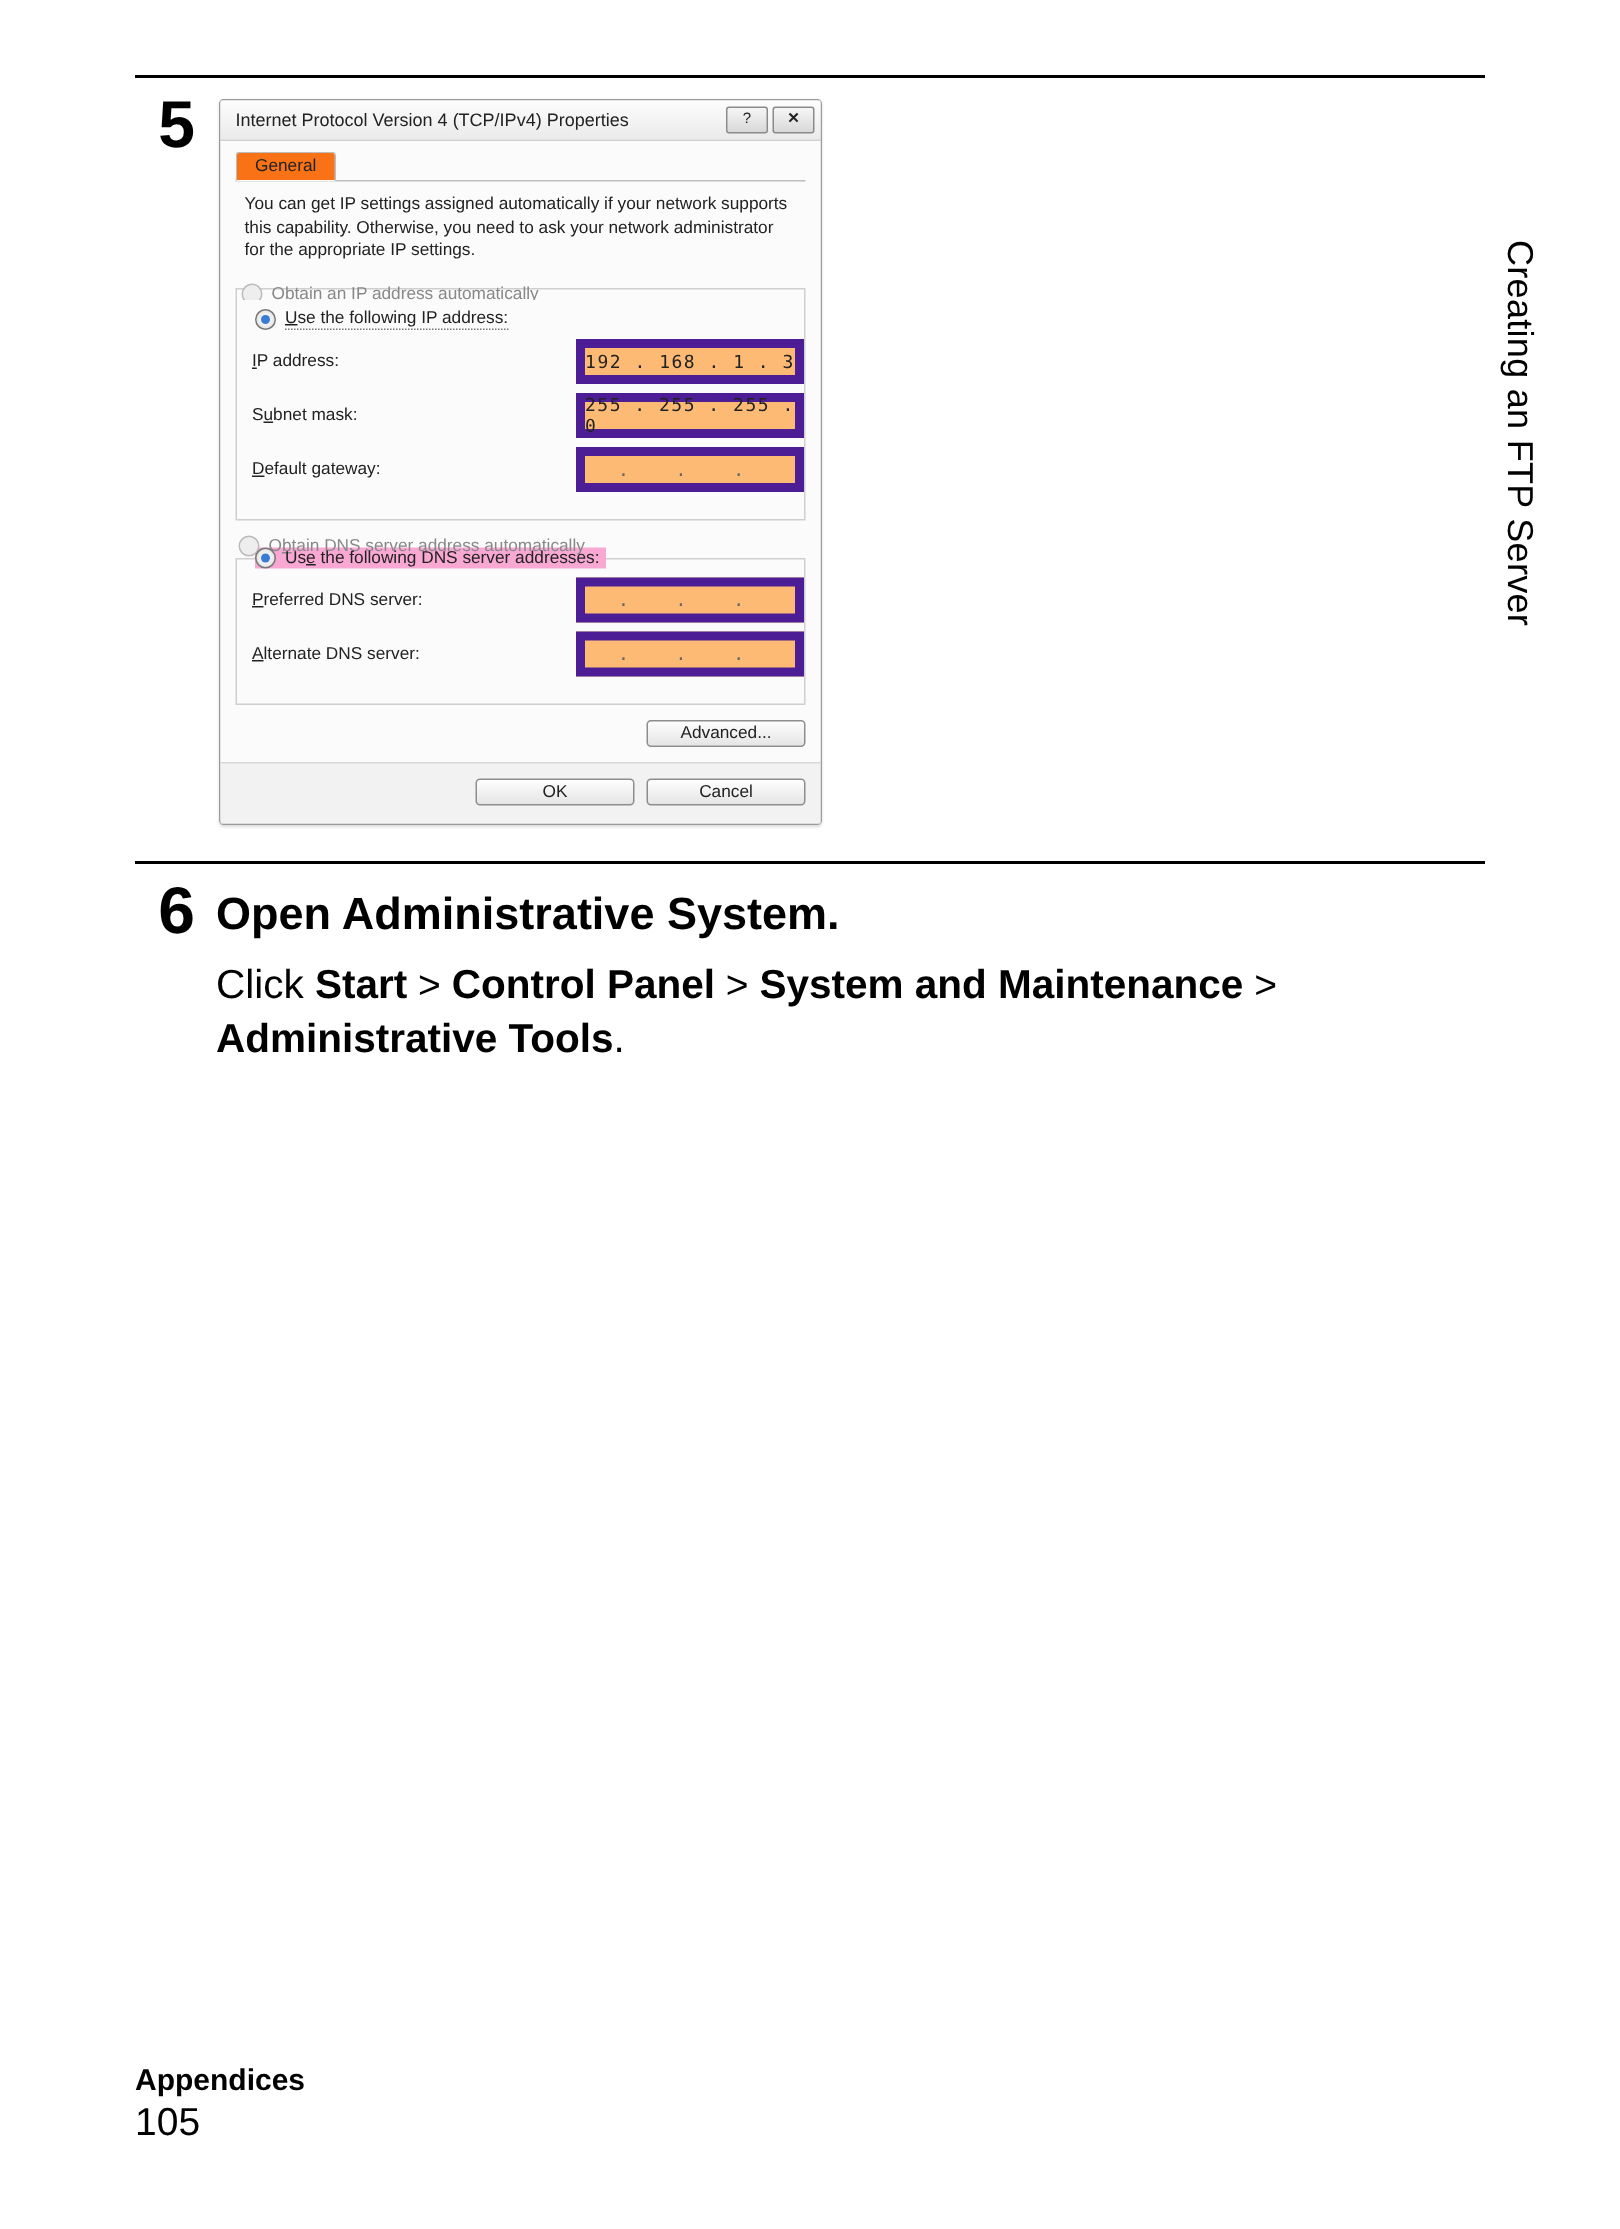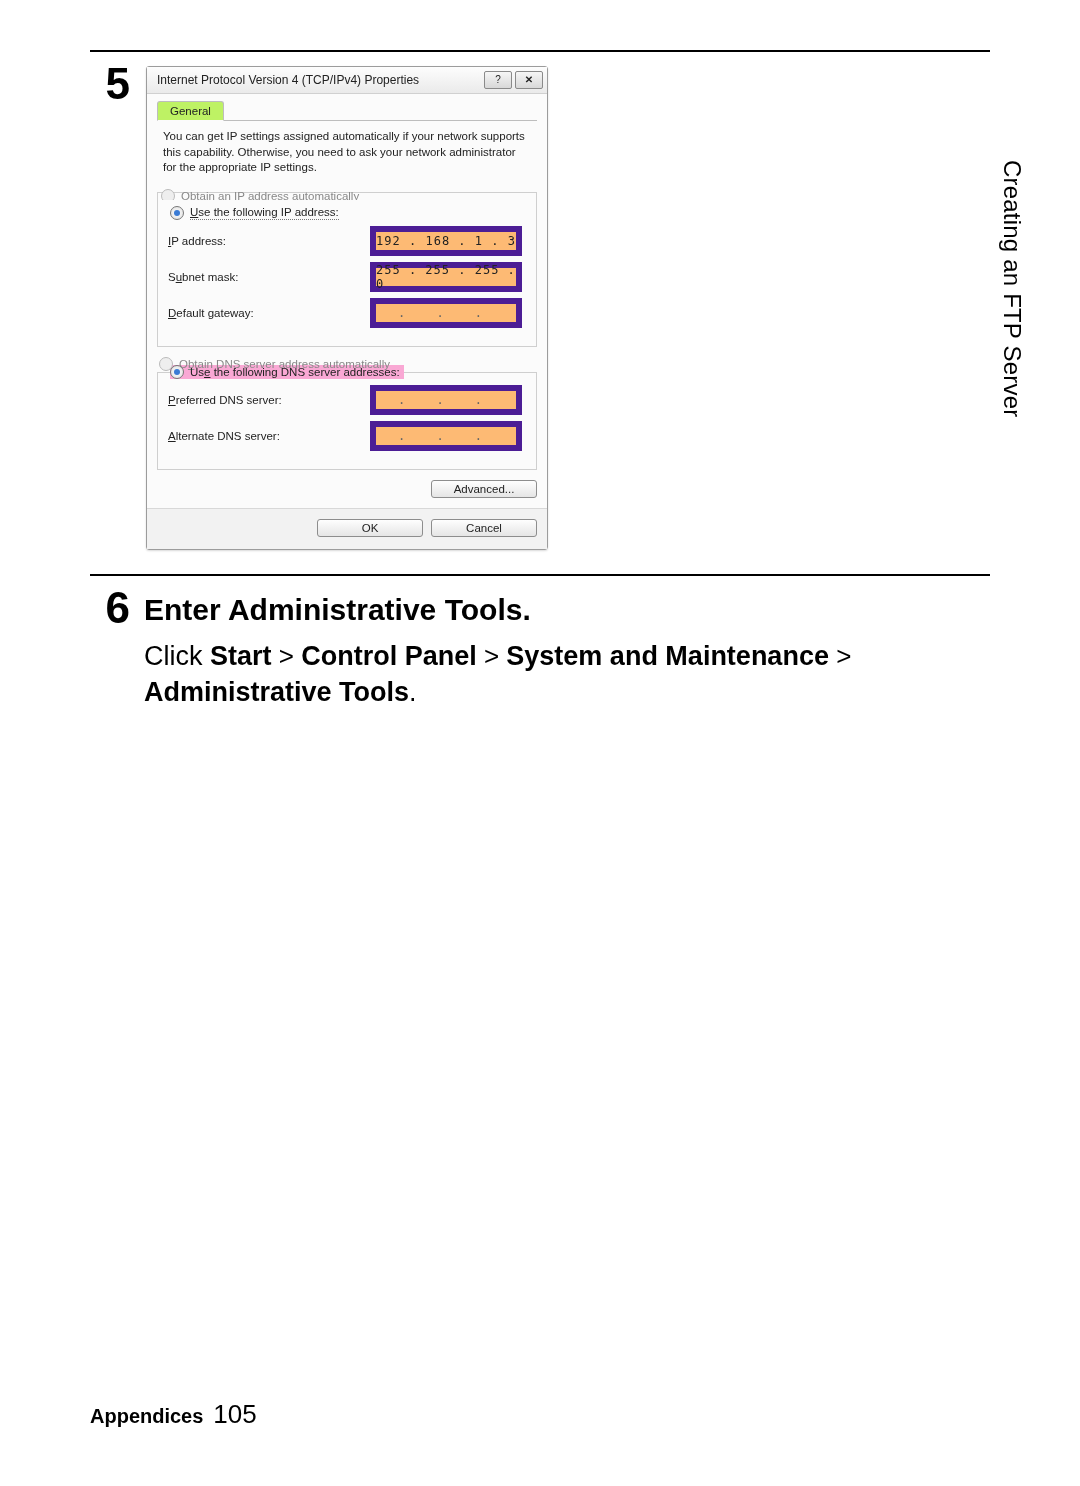--- a/index.html
+++ b/index.html
@@ -69,20 +69,21 @@
 
   
   .footer {
     position: absolute;
     bottom: 56px;
     left: 90px;
     right: 90px;
     display: flex;
     align-items: baseline;
     column-gap: 10px;
+    flex-direction: column;
   }
   .footer-label {
     font-size: 20px;
     font-weight: 700;
   }
   .footer-page {
     font-size: 26px;
   }
 
   
@@ -123,21 +124,21 @@
   }
   .tabbar {
     border-bottom: 1px solid #bdbdbd;
     margin-bottom: 8px;
   }
   .tab {
     display: inline-block;
     padding: 3px 12px;
     border: 1px solid #bdbdbd;
     border-bottom-color: #fbfbfb;
-    background: #bef264;
+    background: #f97316;
     border-radius: 3px 3px 0 0;
     position: relative;
     top: 1px;
     font-size: 11.5px;
   }
   .dlg-explain {
     font-size: 11.5px;
     line-height: 1.35;
     margin: 6px 6px 10px 6px;
   }
@@ -161,21 +162,21 @@
     background: #3a7bd5;
     display: block;
   }
   .radio-dot.disabled { border-color: #bbb; background: #eee; }
   .radio-label .u { text-decoration: underline; }
   .radio-row .dotted { border-bottom: 1px dotted #777; padding-bottom: 1px; }
 
   .group {
     border: 1px solid #cfcfcf;
     border-radius: 0;
-    padding: 10px 14px 12px 10px;
+    padding: 10px 0 12px 10px;
     margin: 4px 0 10px 0;
     background: #fbfbfb;
   }
   .group.cutoff-top {
     margin-top: -6px;
   }
   .field-row {
     display: flex;
     align-items: center;
     justify-content: space-between;
@@ -312,21 +313,21 @@
       </div>
 
     </div>
   </div>
 
   <div class="mid-rule"></div>
 
   <div class="step">
     <div class="step-number">6</div>
     <div class="step-body">
-      <div class="step-title">Enter Administrative Tools.</div>
+      <div class="step-title">Open Administrative System.</div>
       <p class="step-text">
         <span>Click </span><span class="b">Start</span><span class="gt"> &gt; </span><span class="b">Control Panel</span><span class="gt"> &gt; </span><span class="b">System and Maintenance</span><span class="gt"> &gt; </span><span class="b">Administrative Tools</span><span>.</span>
       </p>
     </div>
   </div>
 
   <div class="footer">
     <span class="footer-label">Appendices</span>
     <span class="footer-page">105</span>
   </div>

